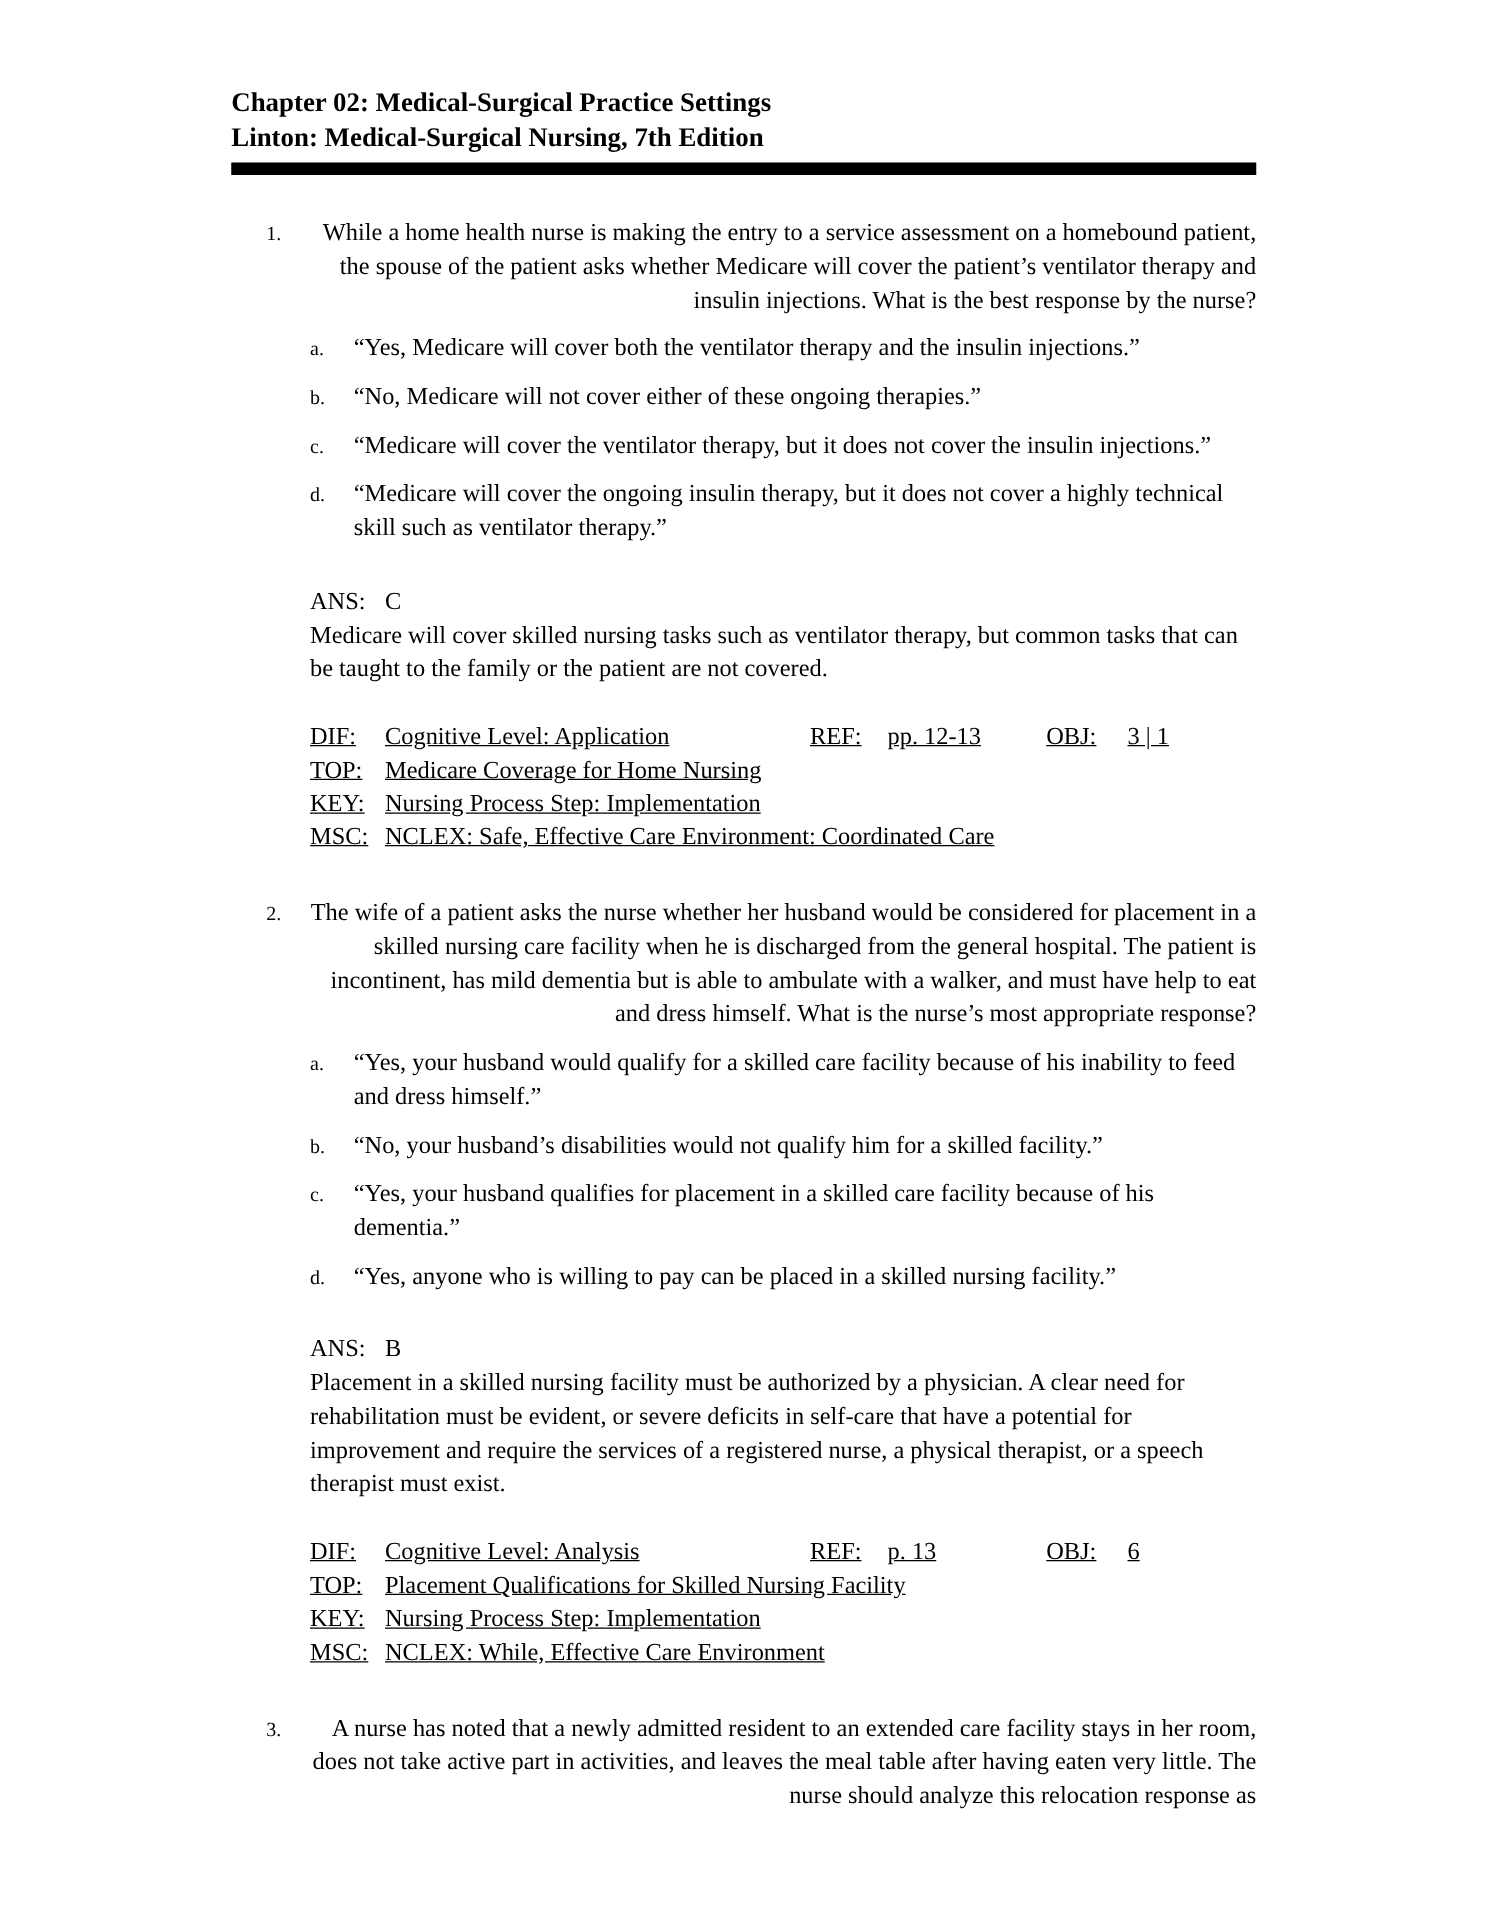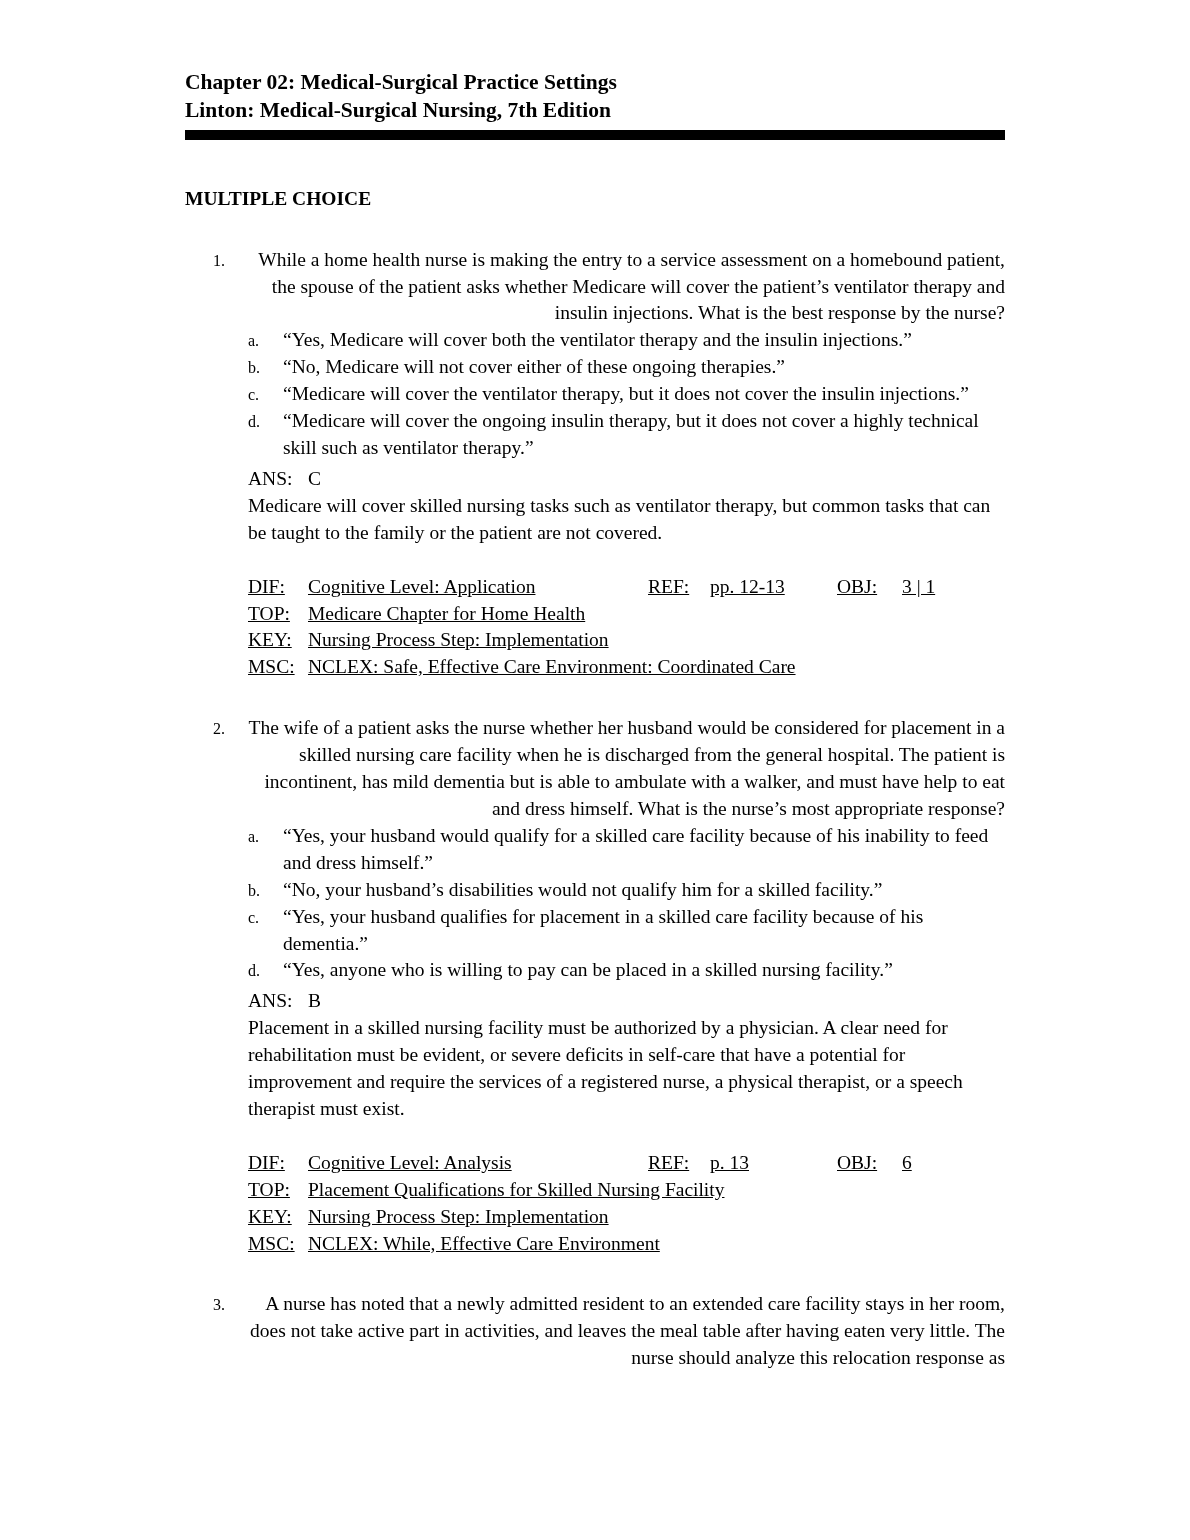--- a/index.html
+++ b/index.html
@@ -30,22 +30,22 @@
     font-weight: bold;
     margin-top: 46px;
   }
   .question { margin-top: 34px; }
   .q-row { display: flex; align-items: baseline; }
   .q-num { flex: 0 0 63px; padding-left: 28px; font-size: 16px; }
   .q-stem { flex: 1; text-align: right; }
   .options { margin-left: 63px; }
   .option { display: flex; align-items: baseline; }
   .opt-letter { flex: 0 0 35px; font-size: 16px; }
-  .opt-text { flex: 1; }
-  .answer-block { margin-left: 63px; margin-top: 4px; }
+  .opt-text { flex: 1; margin-top: 12px; }
+  .answer-block { margin-left: 63px; margin-top: 32px; }
   .ans-label { display: inline-block; width: 60px; }
   .meta-block { margin-left: 63px; margin-top: 27px; text-decoration: underline; }
   .meta-row { display: flex; }
   .m-label { flex: 0 0 60px; }
   .m-dif { flex: 0 0 320px; }
   .m-ref-label { flex: 0 0 62px; margin-left: 20px; }
   .m-ref { flex: 0 0 127px; }
   .m-obj-label { flex: 0 0 65px; }
   .m-rest { flex: 1; }
 </style>
@@ -53,21 +53,20 @@
 <body>
 
 <div class="page">
 
   <header>
     <div class="doc-title">Chapter 02: Medical-Surgical Practice Settings</div>
     <div class="doc-title">Linton: Medical-Surgical Nursing, 7th Edition</div>
     <div class="header-rule"></div>
   </header>
 
-  <div class="section-heading">MULTIPLE CHOICE</div>
 
   <div class="question">
     <div class="q-row">
       <span class="q-num">1.</span>
       <div class="q-stem">While a home health nurse is making the entry to a service assessment on a homebound patient, the spouse of the patient asks whether Medicare will cover the patient’s ventilator therapy and insulin injections. What is the best response by the nurse?</div>
     </div>
     <div class="options">
       <div class="option">
         <span class="opt-letter">a.</span>
         <span class="opt-text">“Yes, Medicare will cover both the ventilator therapy and the insulin injections.”</span>
@@ -95,21 +94,21 @@
       <div class="meta-row">
         <span class="m-label">DIF:</span>
         <span class="m-dif">Cognitive Level: Application</span>
         <span class="m-ref-label">REF:</span>
         <span class="m-ref">pp. 12-13</span>
         <span class="m-obj-label">OBJ:</span>
         <span class="m-rest">3 | 1</span>
       </div>
       <div class="meta-row">
         <span class="m-label">TOP:</span>
-        <span class="m-rest">Medicare Chapter for Home Health</span>
+        <span class="m-rest">Medicare Coverage for Home Nursing</span>
       </div>
       <div class="meta-row">
         <span class="m-label">KEY:</span>
         <span class="m-rest">Nursing Process Step: Implementation</span>
       </div>
       <div class="meta-row">
         <span class="m-label">MSC:</span>
         <span class="m-rest">NCLEX: Safe, Effective Care Environment: Coordinated Care</span>
       </div>
     </div>

